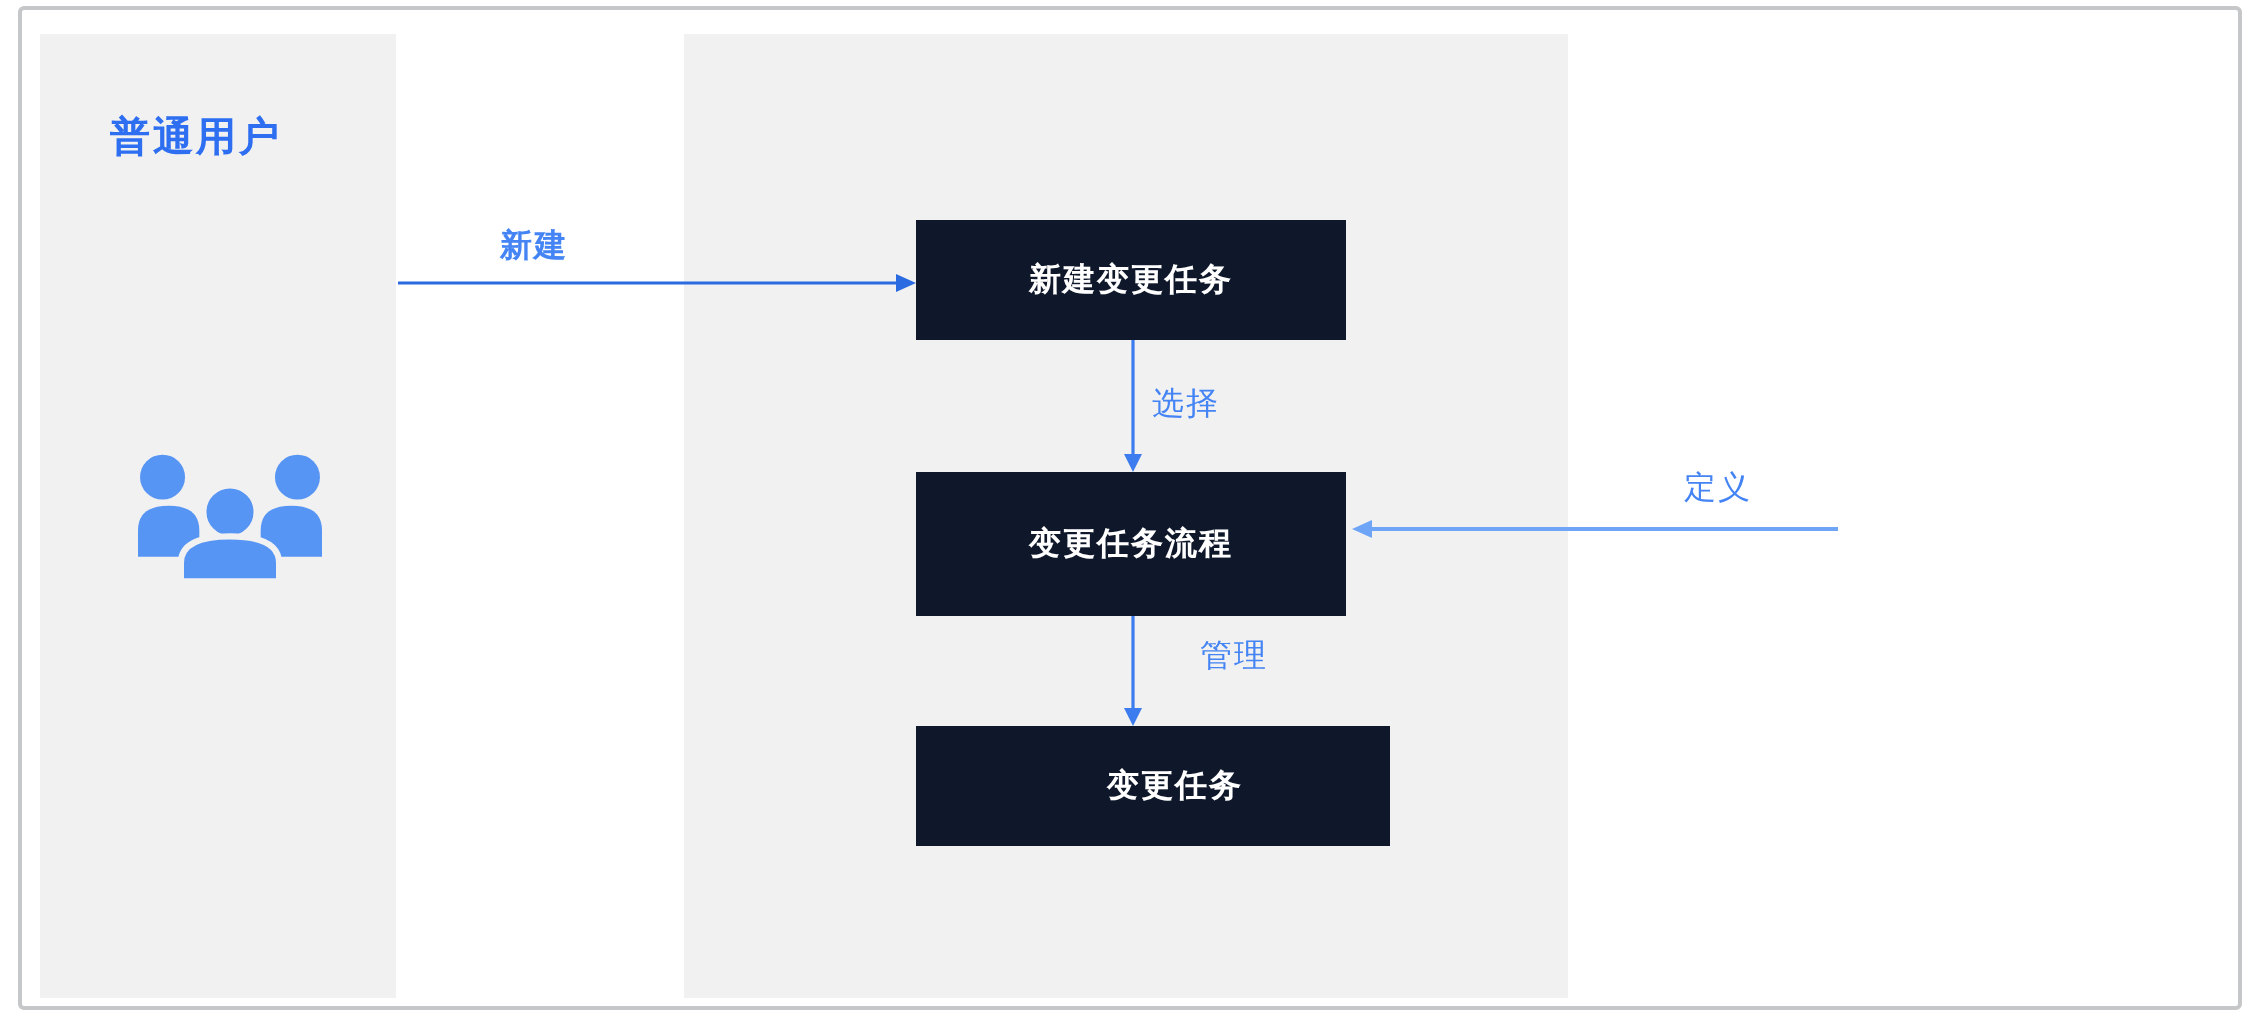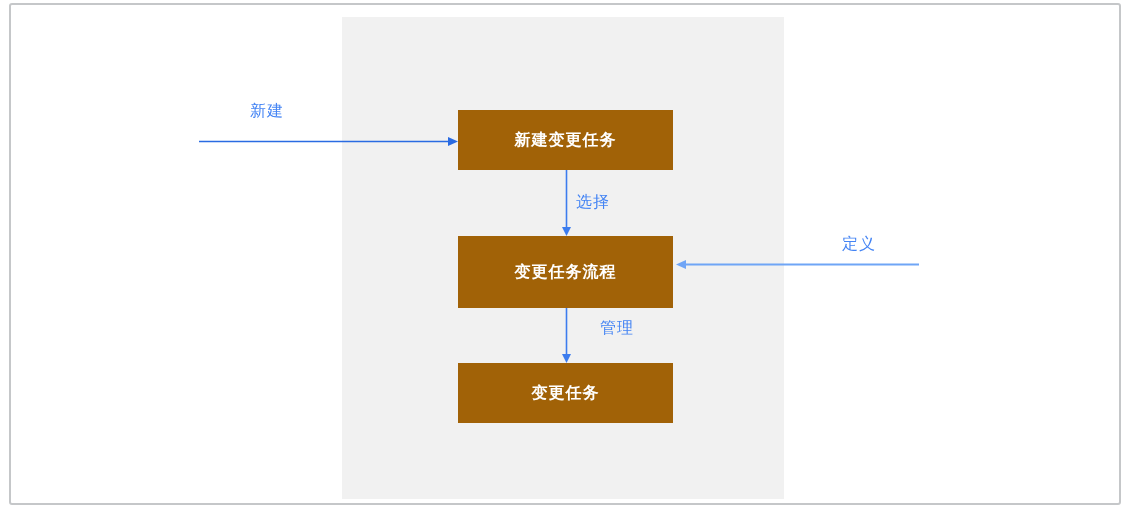--- a/index.html
+++ b/index.html
@@ -46,60 +46,75 @@
   .lane-left  .lane-title { left: 35px; }
   .lane-right .lane-title { left: 27px; }
   .users-icon { position: absolute; }
   .lane-left  .users-icon { left: 49px; top: 209px; }
   .lane-right .users-icon { left: 45px; top: 222px; }
   .node {
     position: absolute;
     left: 458px;
     width: 215px;
     height: 60px;
-    background: #a16207;
+    background: #0f172a;
     color: #ffffff;
     font-size: 16px;
     font-weight: 700;
     letter-spacing: 1px;
     display: flex;
     align-items: center;
     justify-content: center;
     white-space: nowrap;
   }
   .node-1 { top: 110px; }
   .node-2 { top: 236px; height: 72px; }
-  .node-3 { top: 363px; }
+  .node-3 { top: 363px; padding-left: 22px; }
   .arrows {
     position: absolute;
     left: 0;
     top: 0;
     width: 1132px;
     height: 518px;
     pointer-events: none;
   }
   .edge-label {
     position: absolute;
     font-size: 16px;
     color: #4484f4;
     letter-spacing: 1px;
     white-space: nowrap;
   }
-  .edge-label-create { left: 250px; top: 101px; }
+  .edge-label-create { left: 250px; top: 113px; font-weight: bold; }
   .edge-label-select { left: 576px; top: 192px; }
   .edge-label-manage { left: 600px; top: 318px; }
   .edge-label-define { left: 830px; top: 234px; margin-left: 12px; }
 </style>
 </head>
 <body>
 
 <div class="canvas">
 
   <div class="frame"></div>
 
+  <div class="lane lane-left">
+    <div class="lane-title">普通用户</div>
+    <svg class="users-icon" width="92" height="65" viewBox="0 0 90 63">
+      <g fill="#5795f5">
+        <circle cx="12" cy="12" r="11"></circle>
+        <path d="M0 51 V38 Q0 26 15 26 Q30 26 30 38 V51 Z"></path>
+        <circle cx="78" cy="12" r="11"></circle>
+        <path d="M60 51 V38 Q60 26 75 26 Q90 26 90 38 V51 Z"></path>
+        <g stroke="#f1f1f1" stroke-width="3">
+          <circle cx="45" cy="29" r="13"></circle>
+          <path d="M21 63 V54 Q21 41 45 41 Q69 41 69 54 V63 Z"></path>
+        </g>
+      </g>
+    </svg>
+  </div>
 
   <div class="lane lane-middle"></div>
 
 
   <svg class="arrows">
     <g>
       <line x1="199" y1="141.5" x2="449" y2="141.5" stroke="#2a6be2" stroke-width="1.6"></line>
       <polygon points="448,137 458,141.5 448,146" fill="#2a6be2"></polygon>
     </g>
     <g>

